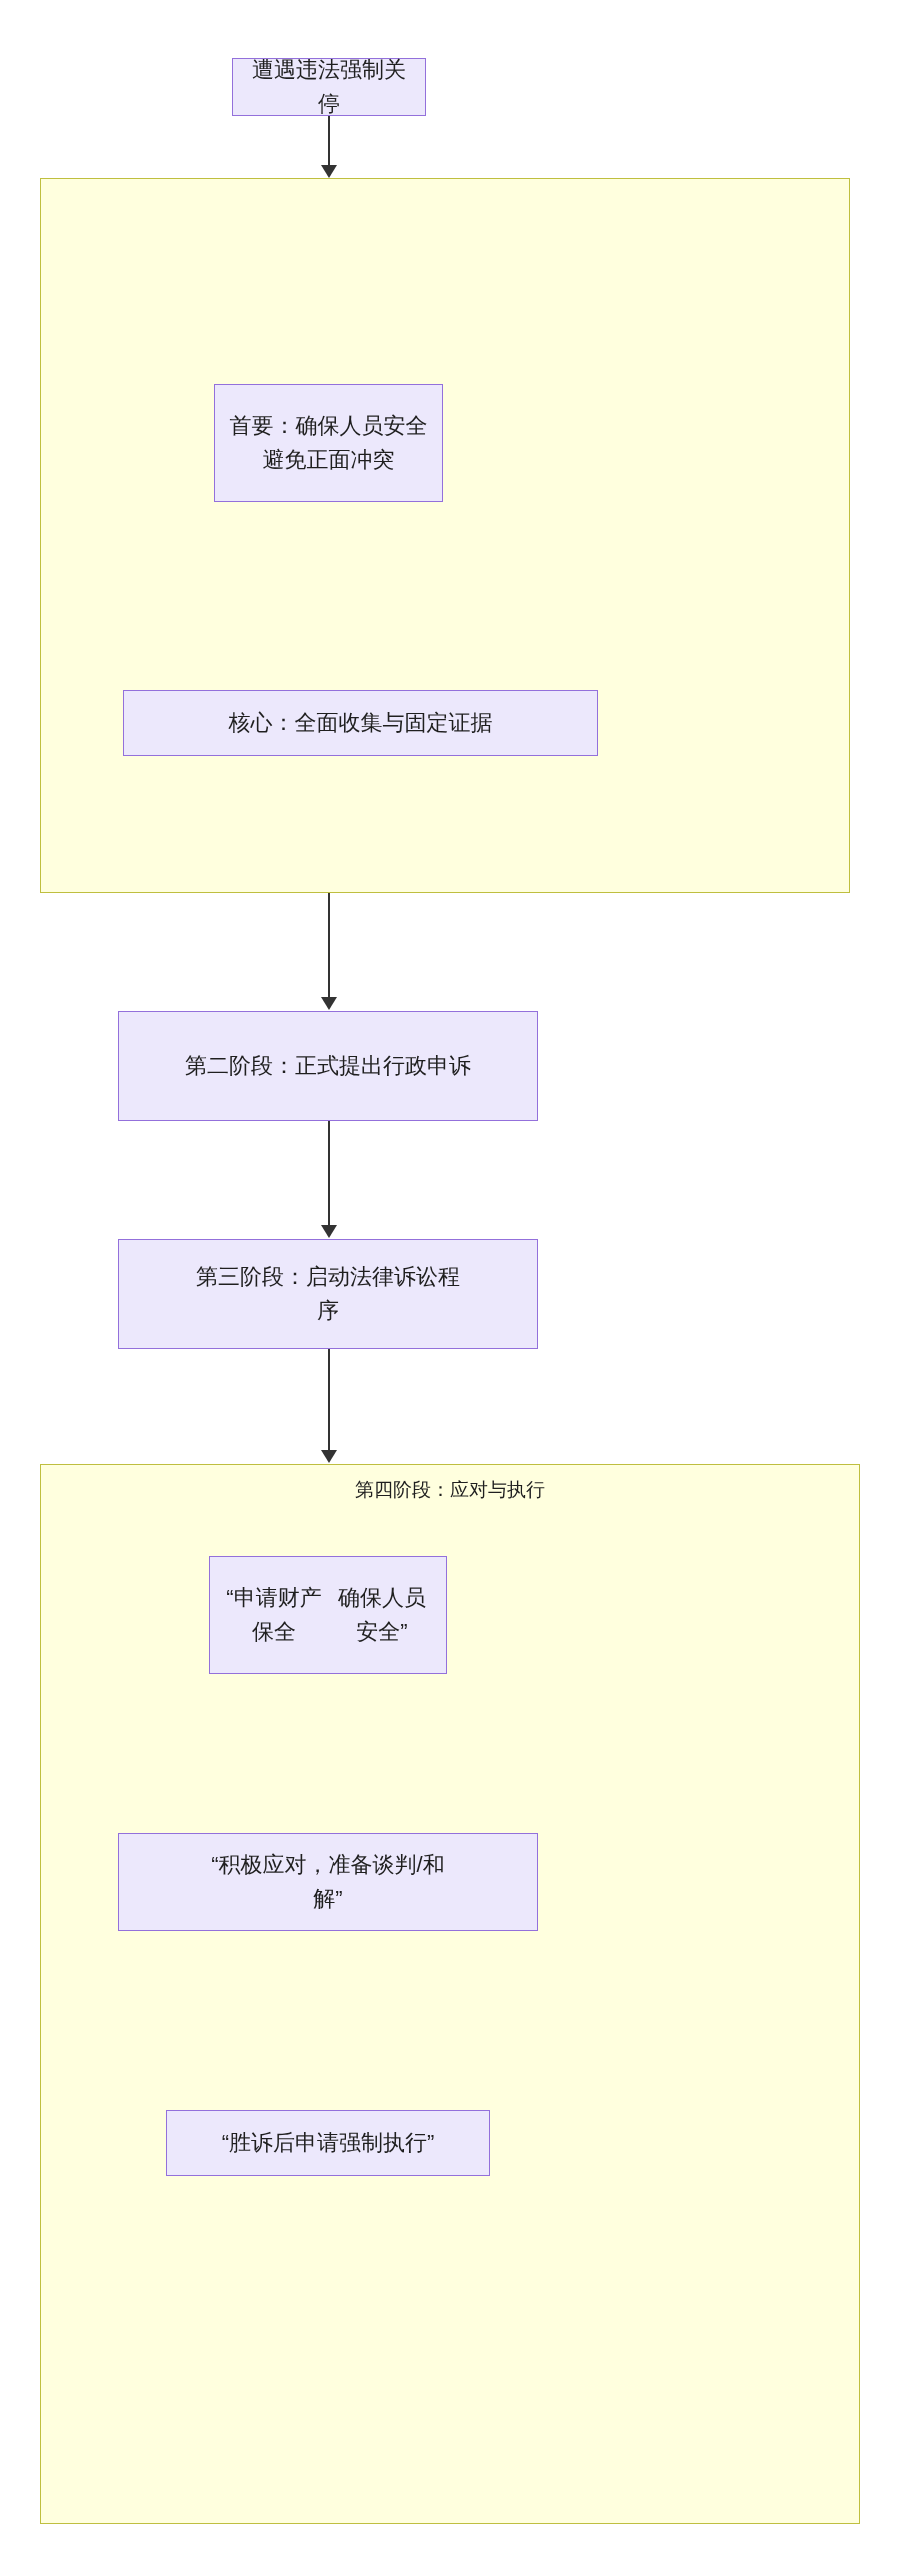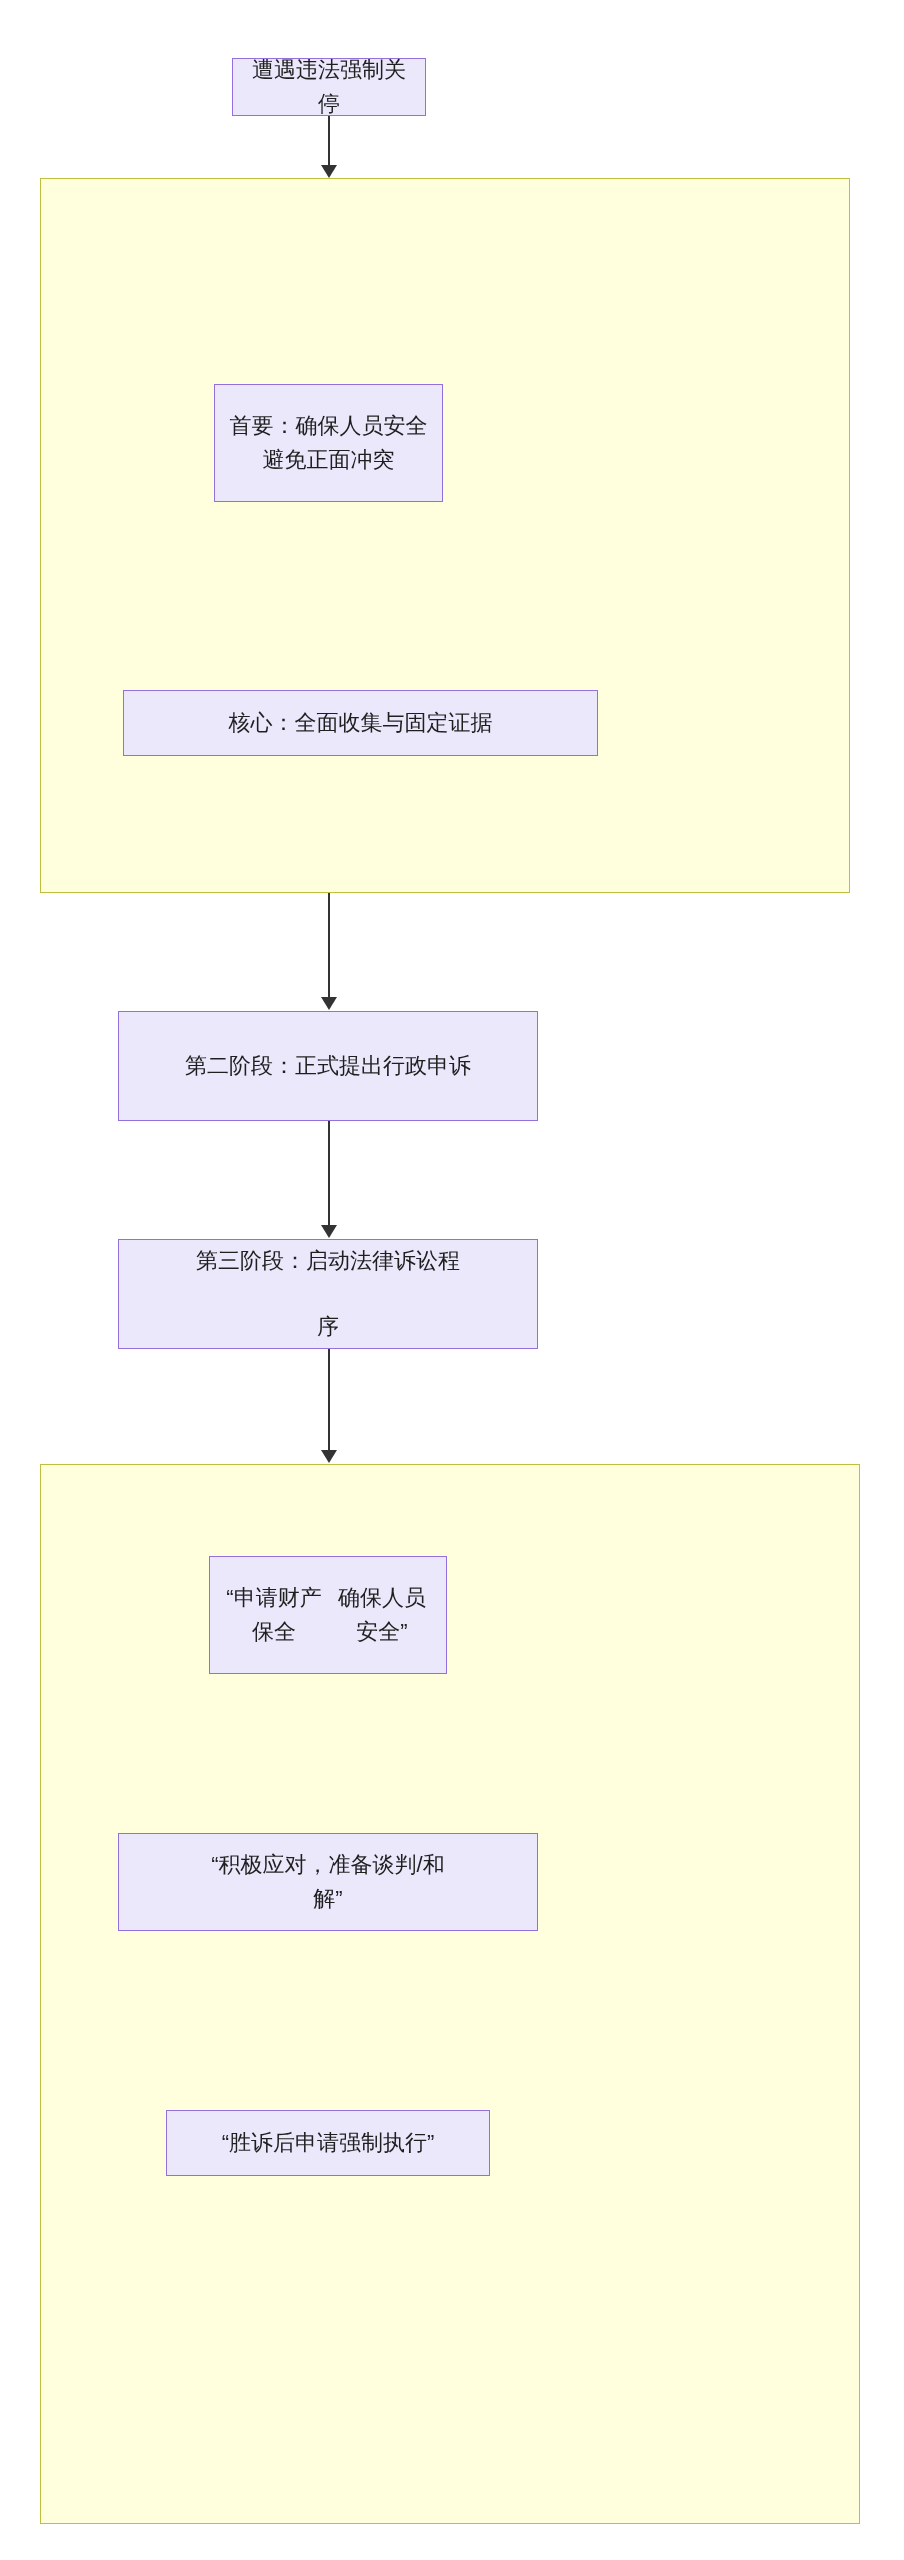--- a/index.html
+++ b/index.html
@@ -113,31 +113,34 @@
   <div class="node" style="left:118px; top:1011px; width:420px; height:110px; flex-direction:row;">
     <span>第二阶段：正式提出行政申</span>
     <span>诉</span>
   </div>
 
   <div class="edge" style="left:328px; top:1121px; width:2px; height:118px;">
     <div class="edge-line" style="height:105px;"></div>
     <div class="edge-head" style="top:104px;"></div>
   </div>
 
-  <div class="node" style="left:118px; top:1239px; width:420px; height:110px; flex-direction:column;justify-content:space-between;">
+  <div class="node" style="left:118px; top:1239px; width:420px; height:110px; flex-direction:column;">
     <span>第三阶段：启动法律诉讼程</span>
     <span>序</span>
   </div>
 
   <div class="edge" style="left:328px; top:1349px; width:2px; height:115px;">
     <div class="edge-line" style="height:102px;"></div>
     <div class="edge-head" style="top:101px;"></div>
   </div>
 
   <div class="cluster" style="left:40px; top:1464px; width:820px; height:1060px;">
+  </div>
+  <div class="cluster-title" style="left:40px; top:1478px; width:820px;">
+    <span>第四阶段：应对与执行</span>
   </div>
 
   <div class="node" style="left:209px; top:1556px; width:238px; height:118px; flex-direction:row;">
     <span>“申请财产保全</span>
     <span>确保人员安全”</span>
   </div>
 
   <div class="node" style="left:118px; top:1833px; width:420px; height:98px; flex-direction:column;">
     <span>“积极应对，准备谈判/和</span>
     <span>解”</span>

